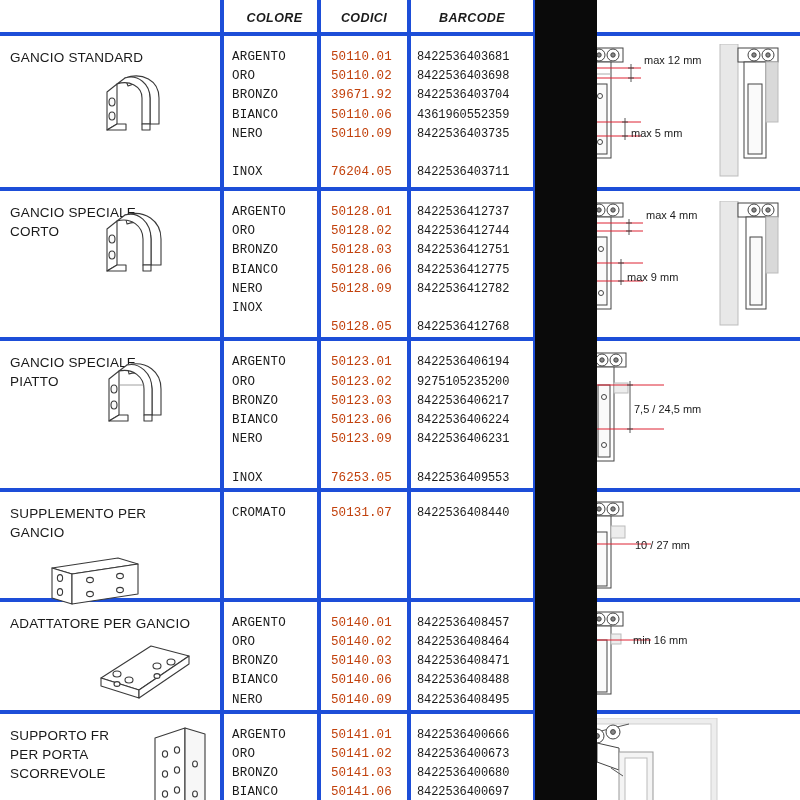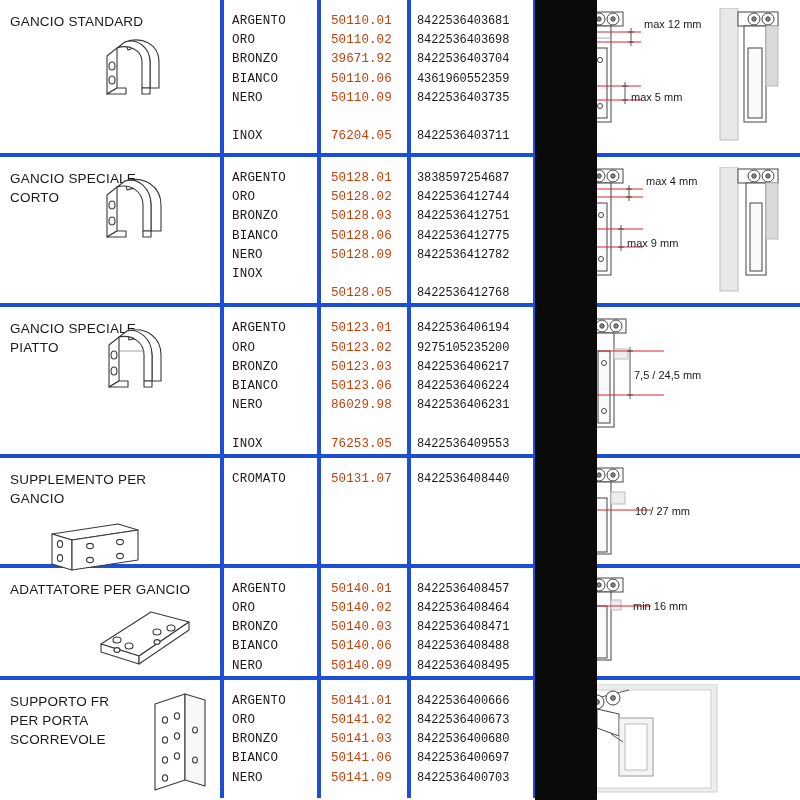--- a/index.html
+++ b/index.html
@@ -106,20 +106,27 @@
 <table class="catalog">
   <colgroup>
     <col class="c-name">
       <col class="c-color">
       <col class="c-code">
       <col class="c-barcode">
       <col class="c-draw">
   </colgroup>
 
   <tbody>
+      <tr>
+    <th class="hdr blank"></th>
+    <th class="hdr colore">COLORE</th>
+    <th class="hdr codici">CODICI</th>
+    <th class="hdr barcode">BARCODE</th>
+    <th class="hdr blank-right"></th>
+  </tr>
 
   <tr>
     <td class="namecell prodname" style="height:155px">
       <div class="title">GANCIO STANDARD</div>
       <div class="drawing-thumb">
         <svg width="88" height="80" viewBox="0 0 88 80">
           <g fill="#ffffff" stroke="#3a3a3a" stroke-width="1.1" stroke-linejoin="round">
             <path d="M30 12 C47 6, 64 14, 64 32 L64 58 L55 58 L55 32 C55 20, 44 15, 33 20 Z"></path>
             <path d="M30 12 L22 18 C34 14, 47 20, 47 32 L47 58 L55 58 L55 32 C55 18, 43 8, 30 12 Z"></path>
             <path d="M22 18 L22 58 L12 64 L12 26 Z"></path>
@@ -233,21 +240,21 @@
     <td class="codecell">
       <div>50128.01</div>
       <div>50128.02</div>
       <div>50128.03</div>
       <div>50128.06</div>
       <div>50128.09</div>
       <div class="spacer"></div>
       <div>50128.05</div>
     </td>
     <td class="barcell">
-      <div>3838597254687</div>
+      <div>8422536412737</div>
       <div>8422536412744</div>
       <div>8422536412751</div>
       <div>8422536412775</div>
       <div>8422536412782</div>
       <div class="spacer"></div>
       <div>8422536412768</div>
     </td>
     <td class="drawcell">
       <div class="svgwrap" style="left:28px; top:10px;">
         <svg width="236" height="130" viewBox="0 0 236 130">
@@ -319,21 +326,21 @@
       <div>BIANCO</div>
       <div>NERO</div>
       <div class="spacer"></div>
       <div>INOX</div>
     </td>
     <td class="codecell">
       <div>50123.01</div>
       <div>50123.02</div>
       <div>50123.03</div>
       <div>50123.06</div>
-      <div>86029.98</div>
+      <div>50123.09</div>
       <div class="spacer"></div>
       <div>76253.05</div>
     </td>
     <td class="barcell">
       <div>8422536406194</div>
       <div>9275105235200</div>
       <div>8422536406217</div>
       <div>8422536406224</div>
       <div>8422536406231</div>
       <div class="spacer"></div>

